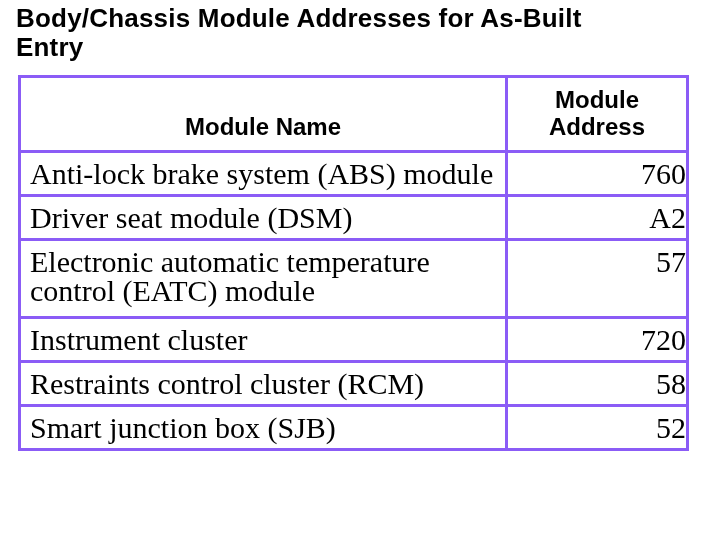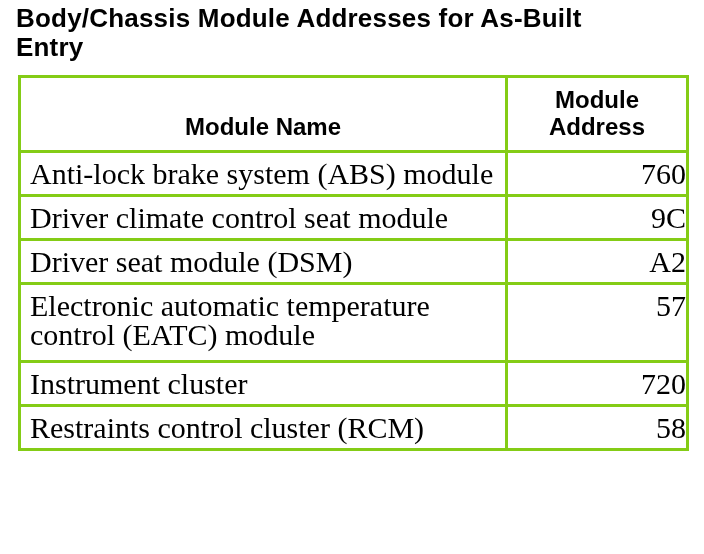--- a/index.html
+++ b/index.html
@@ -34,21 +34,21 @@
     top: 75px;
     width: 668px;
     border-collapse: collapse;
     table-layout: fixed;
     background: #ffffff;
   }
   .module-table col.col-name { width: 487px; }
   .module-table col.col-addr { width: 181px; }
   .module-table th,
   .module-table td {
-    border: 3px solid #84cc16;
+    border: 3px solid #8b5cf6;
     margin-left: 32px;
   }
   .module-table th {
     font-family: "Liberation Sans", sans-serif;
     font-weight: bold;
     font-size: 24px;
     line-height: 27px;
     text-align: center;
     vertical-align: bottom;
     padding-bottom: 10px;
@@ -99,35 +99,35 @@
           <span class="hdr-wrap">Module Address</span>
         </th>
       </tr>
     </thead>
     <tbody>
       <tr class="row-single">
         <td class="cell-name">Anti-lock brake system (ABS) module</td>
         <td class="cell-addr">760</td>
       </tr>
       <tr class="row-single">
-        <td class="cell-name">Driver climate control seat module</td>
-        <td class="cell-addr">9C</td>
-      </tr>
-      <tr class="row-single">
         <td class="cell-name">Driver seat module (DSM)</td>
         <td class="cell-addr">A2</td>
       </tr>
       <tr class="row-tall">
         <td class="cell-name">Electronic automatic temperature control (EATC) module</td>
         <td class="cell-addr">57</td>
       </tr>
       <tr class="row-single">
         <td class="cell-name">Instrument cluster</td>
         <td class="cell-addr">720</td>
       </tr>
       <tr class="row-single">
         <td class="cell-name">Restraints control cluster (RCM)</td>
         <td class="cell-addr">58</td>
       </tr>
+      <tr class="row-single">
+        <td class="cell-name">Smart junction box (SJB)</td>
+        <td class="cell-addr">52</td>
+      </tr>
     </tbody>
   </table>
 
 </div>
 
 </body></html>

